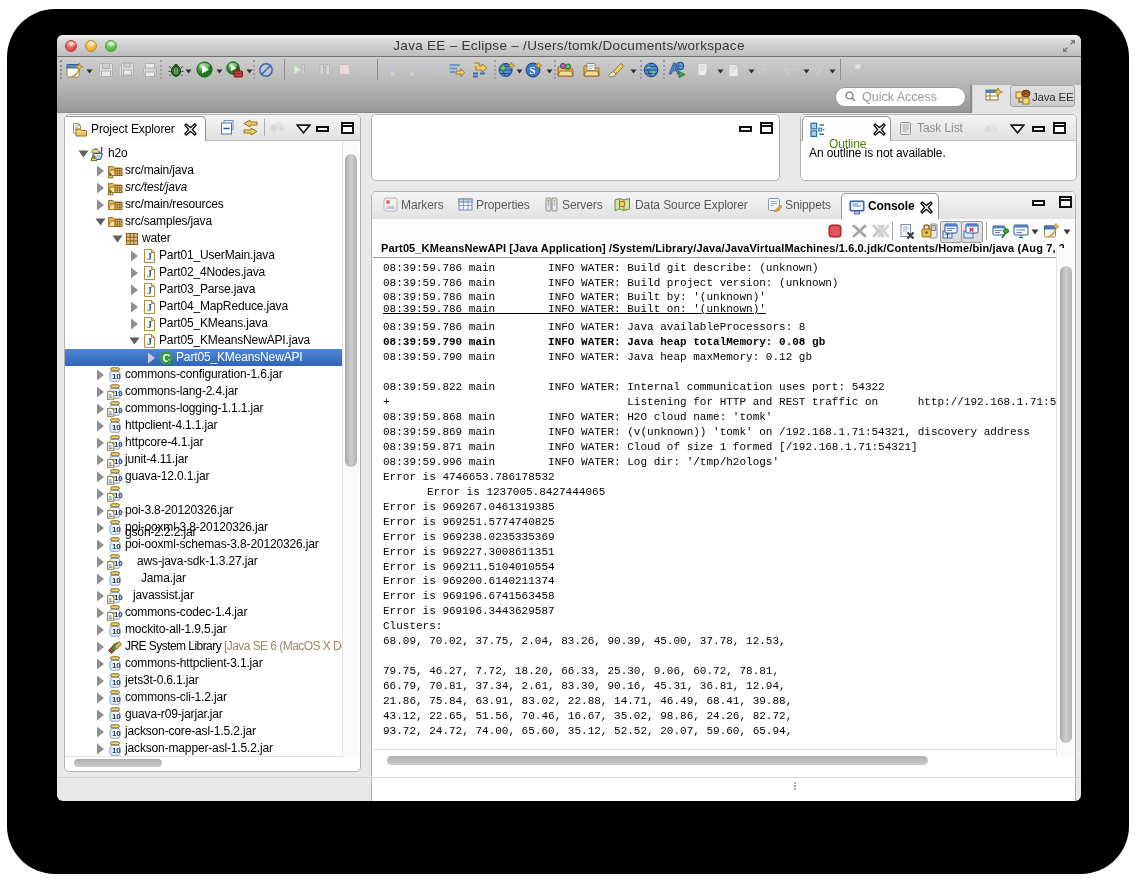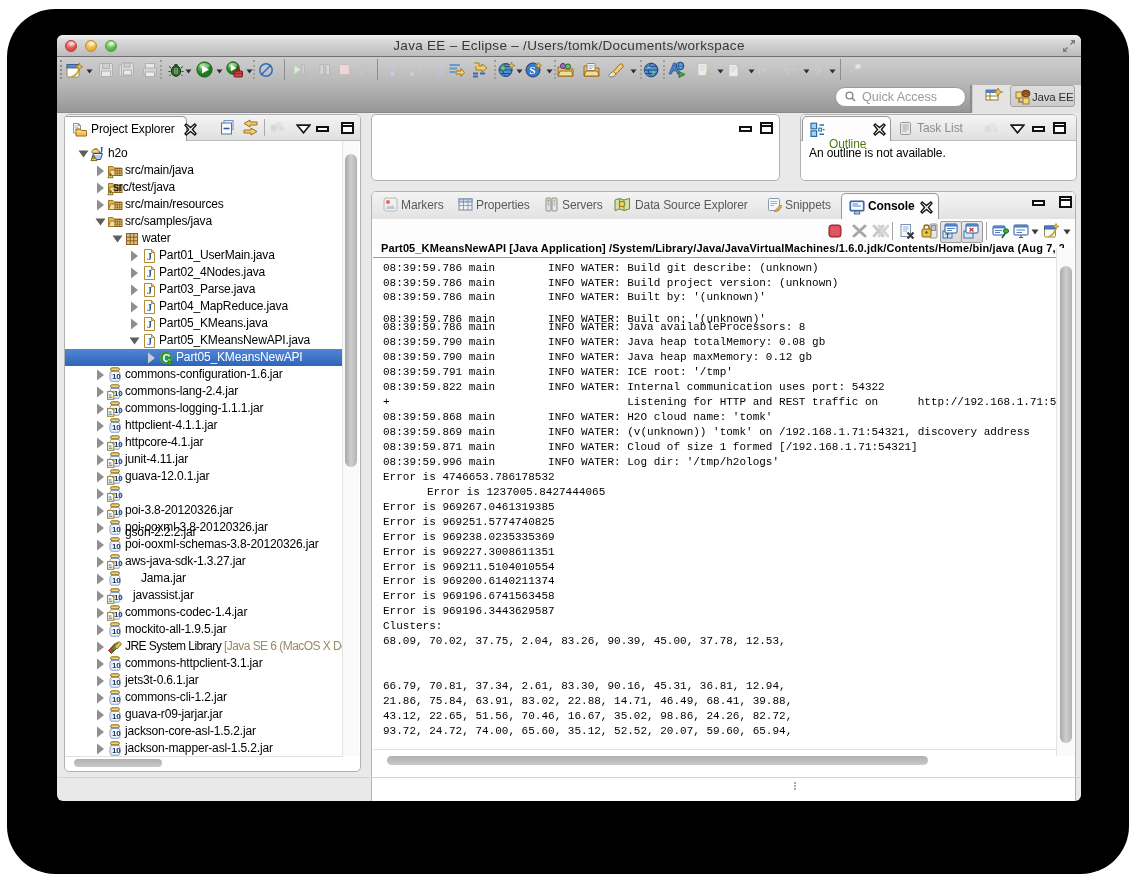--- a/index.html
+++ b/index.html
@@ -284,21 +284,21 @@
         <rect x="1" y="3" width="6" height="6" fill="#f5d67a" stroke="#a3791c"></rect>
         <rect x="8" y="9" width="6" height="6" fill="#f5d67a" stroke="#a3791c"></rect>
         <path d="M4 9 L4 13 L8 13" stroke="#a3791c" fill="none" stroke-width="1.5"></path>
         <ellipse cx="11" cy="4.5" rx="4" ry="3.4" fill="#b0662a" stroke="#6b3a12"></ellipse>
         <path d="M8 3.5 Q11 1.5 14 3.7 M8 5.5 Q11 3.5 14 5.7" stroke="#6b3a12" fill="none" stroke-width="0.9"></path>
       </svg>
     <span style="position:absolute;left:21px;font-size:11.5px;letter-spacing:-0.2px;">Java EE</span>
   </div>
   <div id="pe" class="panel">
     <div class="hdr"></div>
-    <div class="tab" style="left:0;width:122px;border-left:none;border-radius:0 5px 0 0;">
+    <div class="tab" style="left:0;width:141px;border-left:none;border-radius:0 5px 0 0;">
       <svg class="ic" style="left:7px;top:5px;" width="15" height="15" viewBox="0 0 15 15">
           <path d="M1.5 1.5 L6.5 1.5 L8.5 3.5 L8.5 11 L1.5 11 Z" fill="#fbfbf4" stroke="#8a8a62" stroke-width="0.9"></path>
           <path d="M6.5 1.5 L6.5 3.5 L8.5 3.5 Z" fill="#d8d0a8" stroke="#8a8a62" stroke-width="0.8"></path>
           <path d="M2.8 4 L6 4 M2.8 5.8 L6.5 5.8 M2.8 7.6 L6.5 7.6" stroke="#8aa8c8" stroke-width="0.8"></path>
           <path d="M4 7 L8 7 L9.5 8.5 L14.5 8.5 L14.5 14 L4 14 Z" fill="#f0c060" stroke="#9a6c1c" stroke-width="1"></path>
           <path d="M4 9.8 L14.5 9.8" stroke="#ffffff" stroke-width="0.8" opacity="0.6"></path>
         </svg>
       <span class="tab-label" style="left:26px;top:5px;color:#000;">Project Explorer</span>
       <svg class="ic" style="left:119px;top:6px;" width="13" height="13" viewBox="0 0 13 13">
           <path d="M2.2 1 L6.5 4.6 L10.8 1 L12 2.2 L8.4 6.5 L12 10.8 L10.8 12 L6.5 8.4 L2.2 12 L1 10.8 L4.6 6.5 L1 2.2 Z" fill="#fdfdfd" stroke="#1a1a1a" stroke-width="1.4" stroke-linejoin="miter"></path>
@@ -364,21 +364,21 @@
             <path d="M1 0.5 L8 6 L1 11.5 Z" fill="#8f8f8f"></path>
           </svg>
           <span class="ic" style="left:42px;top:0;"><span style="display:inline-block;width:16px;height:16px;position:relative;top:1px;"><svg width="16" height="16" viewBox="0 0 16 16">
                 <path d="M1.5 3.5 L6 3.5 L7.5 5 L14.5 5 L14.5 12.5 L1.5 12.5 Z" fill="#e3b64f" stroke="#a0762a" stroke-width="1"></path>
                 <path d="M3.5 7 L13 7 L14.5 12.5 L1.5 12.5 Z" fill="#f4dc9a" stroke="#a0762a" stroke-width="1"></path>
                 <rect x="8" y="5.5" width="7" height="7" fill="#e2c37c" stroke="#8a5f1e"></rect>
                 <path d="M8 7.8 L15 7.8 M8 10.2 L15 10.2 M10.3 5.5 L10.3 12.5 M12.7 5.5 L12.7 12.5" stroke="#8a5f1e" stroke-width="0.8"></path>
                 <path d="M0.8 14.8 L3.5 10 L6.2 14.8 Z" fill="#f3d254" stroke="#7c6a1e" stroke-width="0.9"></path>
                 <rect x="3.1" y="11.3" width="0.9" height="2" fill="#4a3c08"></rect>
               </svg></span></span>
-          <span class="ic" style="left:48px;top:0;">src/test/java</span>
+          <span class="ic" style="left:60px;top:0;font-style:italic;">src/test/java</span>
         </div>
   <div class="tree-row" style="top:55.5px;left:0;width:295px;">
           <svg class="ic" style="left:31px;top:3px;" width="9" height="12" viewBox="0 0 9 12">
             <path d="M1 0.5 L8 6 L1 11.5 Z" fill="#8f8f8f"></path>
           </svg>
           <span class="ic" style="left:42px;top:0;"><span style="display:inline-block;width:16px;height:16px;position:relative;top:1px;"><svg width="16" height="16" viewBox="0 0 16 16">
                 <path d="M1.5 3.5 L6 3.5 L7.5 5 L14.5 5 L14.5 12.5 L1.5 12.5 Z" fill="#e3b64f" stroke="#a0762a" stroke-width="1"></path>
                 <path d="M3.5 7 L13 7 L14.5 12.5 L1.5 12.5 Z" fill="#f4dc9a" stroke="#a0762a" stroke-width="1"></path>
                 <rect x="8" y="5.5" width="7" height="7" fill="#e2c37c" stroke="#8a5f1e"></rect>
                 <path d="M8 7.8 L15 7.8 M8 10.2 L15 10.2 M10.3 5.5 L10.3 12.5 M12.7 5.5 L12.7 12.5" stroke="#8a5f1e" stroke-width="0.8"></path>
@@ -637,21 +637,21 @@
             <path d="M1 0.5 L8 6 L1 11.5 Z" fill="#8f8f8f"></path>
           </svg>
           <span class="ic" style="left:42px;top:0;"><span style="display:inline-block;width:16px;height:16px;position:relative;top:1px;"><svg width="16" height="16" viewBox="0 0 16 16">
                 <rect x="3.6" y="0.8" width="8.8" height="3" rx="1.5" fill="#eed27a" stroke="#8a6a1a" stroke-width="1"></rect>
                 <path d="M4 4.5 C2.5 6 2.5 13 4 14.2 L12 14.2 C13.5 13 13.5 6 12 4.5 Z" fill="#f4f8fd" stroke="#7e9cc4" stroke-width="1"></path>
                 <text x="7" y="12" font-size="8" font-weight="bold" fill="#1d3a66" font-family="Liberation Sans,sans-serif">10</text>
                 <rect x="0.6" y="7.5" width="6.2" height="7.8" fill="#fdfdf5" stroke="#a8862c" stroke-width="1.1"></rect>
                 <path d="M4.4 7.5 L6.8 9.6 L6.8 7.5 Z" fill="#d8c070" stroke="#a8862c" stroke-width="0.8"></path>
                 <path d="M1.8 11 L4.4 11 M1.8 13.2 L5.4 13.2" stroke="#3a6ea5" stroke-width="1"></path>
               </svg></span></span>
-          <span class="ic" style="left:60px;top:0;text-align:right;">aws-java-sdk-1.3.27.jar</span>
+          <span class="ic" style="left:72px;top:0;text-align:right;">aws-java-sdk-1.3.27.jar</span>
         </div>
   <div class="tree-row" style="top:429.5px;left:0;width:295px;">
           <svg class="ic" style="left:31px;top:3px;" width="9" height="12" viewBox="0 0 9 12">
             <path d="M1 0.5 L8 6 L1 11.5 Z" fill="#8f8f8f"></path>
           </svg>
           <span class="ic" style="left:42px;top:0;"><span style="display:inline-block;width:16px;height:16px;position:relative;top:1px;"><svg width="16" height="16" viewBox="0 0 16 16">
                 <rect x="3.6" y="0.8" width="8.8" height="3" rx="1.5" fill="#eed27a" stroke="#8a6a1a" stroke-width="1"></rect>
                 <path d="M4 4.5 C2.5 6 2.5 13 4 14.2 L12 14.2 C13.5 13 13.5 6 12 4.5 Z" fill="#f4f8fd" stroke="#7e9cc4" stroke-width="1"></path>
                 <path d="M4.6 5.6 C3.8 7 3.8 12 4.6 13" stroke="#c3d6ec" fill="none"></path>
                 <text x="4.9" y="11.8" font-size="8" font-weight="bold" fill="#1d3a66" font-family="Liberation Sans,sans-serif">10</text>
@@ -945,43 +945,43 @@
         <svg class="ic" style="left:691px;top:8px;" width="8" height="6" viewBox="0 0 8 6">
           <path d="M0.5 0.5 L7.5 0.5 L4 5.5 Z" fill="#3c3c3c"></path>
         </svg>
       </div>
     <div id="cbody" style="position:absolute;left:1px;top:46px;width:691px;height:511px;overflow:hidden;">
         <div style="position:absolute;left:8px;top:4px;width:1200px;font-size:11px;font-weight:bold;letter-spacing:0.12px;color:#000;white-space:pre;">Part05_KMeansNewAPI [Java Application] /System/Library/Java/JavaVirtualMachines/1.6.0.jdk/Contents/Home/bin/java (Aug 7, 2013 8:39:59 AM)</div>
 <div style="position:absolute;left:0;top:19px;width:691px;height:1px;background:#9a9a9a;"></div>
 <div class="cline mono" style="top:22.5px;">08:39:59.786 main        INFO WATER: Build git describe: (unknown)</div>
 <div class="cline mono" style="top:37.5px;">08:39:59.786 main        INFO WATER: Build project version: (unknown)</div>
 <div class="cline mono" style="top:52.4px;">08:39:59.786 main        INFO WATER: Built by: '(unknown)'</div>
-<div class="cline mono" style="top:74px;">08:39:59.786 main        INFO WATER: Built on: '(unknown)'</div>
+<div class="cline mono" style="top:64px;text-decoration:underline;">08:39:59.786 main        INFO WATER: Built on: '(unknown)'</div>
 <div class="cline mono" style="top:82.3px;">08:39:59.786 main        INFO WATER: Java availableProcessors: 8</div>
-<div class="cline mono" style="top:97.2px;">08:39:59.790 main        INFO WATER: Java heap totalMemory: 0.08 gb</div>
+<div class="cline mono" style="top:97.2px;font-weight:bold;">08:39:59.790 main        INFO WATER: Java heap totalMemory: 0.08 gb</div>
 <div class="cline mono" style="top:112.2px;">08:39:59.790 main        INFO WATER: Java heap maxMemory: 0.12 gb</div>
-<div class="cline mono" style="top:127.1px;">08:39:59.791 main        INFO WATER: ICE root: '/tmp'</div>
 <div class="cline mono" style="top:142.1px;">08:39:59.822 main        INFO WATER: Internal communication uses port: 54322</div>
 <div class="cline mono" style="top:157.0px;">+                                    Listening for HTTP and REST traffic on      http://192.168.1.71:54321/</div>
 <div class="cline mono" style="top:172.0px;">08:39:59.868 main        INFO WATER: H2O cloud name: 'tomk'</div>
 <div class="cline mono" style="top:186.9px;">08:39:59.869 main        INFO WATER: (v(unknown)) 'tomk' on /192.168.1.71:54321, discovery address</div>
 <div class="cline mono" style="top:201.9px;">08:39:59.871 main        INFO WATER: Cloud of size 1 formed [/192.168.1.71:54321]</div>
 <div class="cline mono" style="top:216.8px;">08:39:59.996 main        INFO WATER: Log dir: '/tmp/h2ologs'</div>
 <div class="cline mono" style="top:231.8px;">Error is 4746653.786178532</div>
 <div class="cline mono" style="top:246.8px;margin-left:44px;">Error is 1237005.8427444065</div>
 <div class="cline mono" style="top:261.7px;">Error is 969267.0461319385</div>
 <div class="cline mono" style="top:276.6px;">Error is 969251.5774740825</div>
 <div class="cline mono" style="top:291.6px;">Error is 969238.0235335369</div>
 <div class="cline mono" style="top:306.6px;">Error is 969227.3008611351</div>
 <div class="cline mono" style="top:321.5px;">Error is 969211.5104010554</div>
 <div class="cline mono" style="top:336.4px;">Error is 969200.6140211374</div>
 <div class="cline mono" style="top:351.4px;">Error is 969196.6741563458</div>
 <div class="cline mono" style="top:366.3px;">Error is 969196.3443629587</div>
 <div class="cline mono" style="top:381.3px;">Clusters:</div>
 <div class="cline mono" style="top:396.2px;">68.09, 70.02, 37.75, 2.04, 83.26, 90.39, 45.00, 37.78, 12.53,</div>
+<div class="cline mono" style="top:426.1px;">79.75, 46.27, 7.72, 18.20, 66.33, 25.30, 9.06, 60.72, 78.81,</div>
 <div class="cline mono" style="top:441.1px;">66.79, 70.81, 37.34, 2.61, 83.30, 90.16, 45.31, 36.81, 12.94,</div>
 <div class="cline mono" style="top:456.0px;">21.86, 75.84, 63.91, 83.02, 22.88, 14.71, 46.49, 68.41, 39.88,</div>
 <div class="cline mono" style="top:471.0px;">43.12, 22.65, 51.56, 70.46, 16.67, 35.02, 98.86, 24.26, 82.72,</div>
 <div class="cline mono" style="top:485.9px;">93.72, 24.72, 74.00, 65.60, 35.12, 52.52, 20.07, 59.60, 65.94,</div>
       </div>
     <div style="position:absolute;right:1px;top:56px;width:17px;height:508px;background:#fafafa;border-left:1px solid #e3e3e3;"></div>
     <div style="position:absolute;right:3px;top:74px;width:12px;height:477px;background:linear-gradient(90deg,#a9a9a9,#cecece 50%,#b3b3b3);border-radius:6px;"></div>
     <div style="position:absolute;left:1px;right:18px;top:557px;height:1px;background:#e0e0e0;"></div>
     <div style="position:absolute;left:15px;top:564px;width:541px;height:9px;background:linear-gradient(#b0b0b0,#c9c9c9);border-radius:4.5px;"></div>
 </div>

